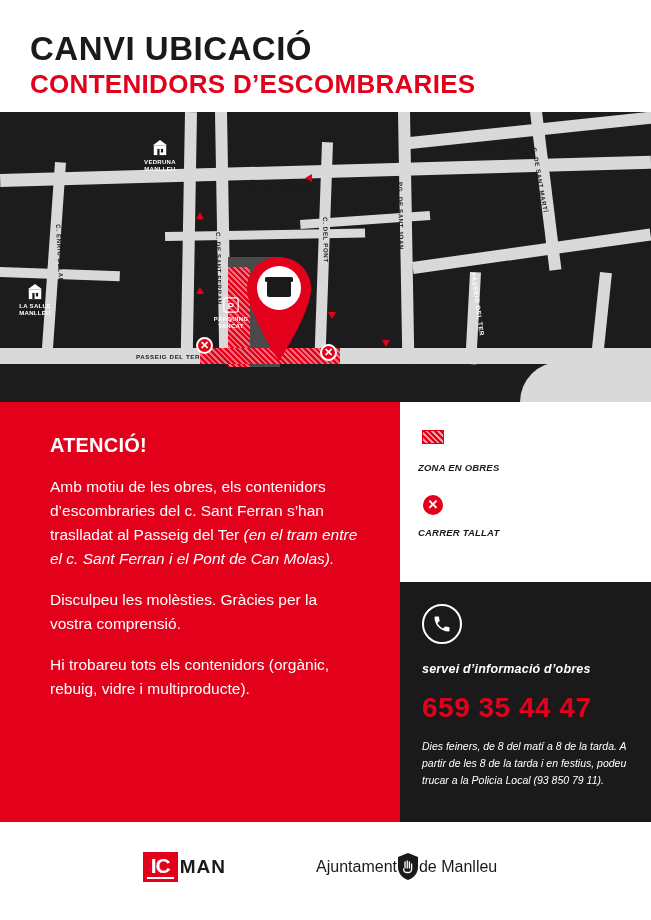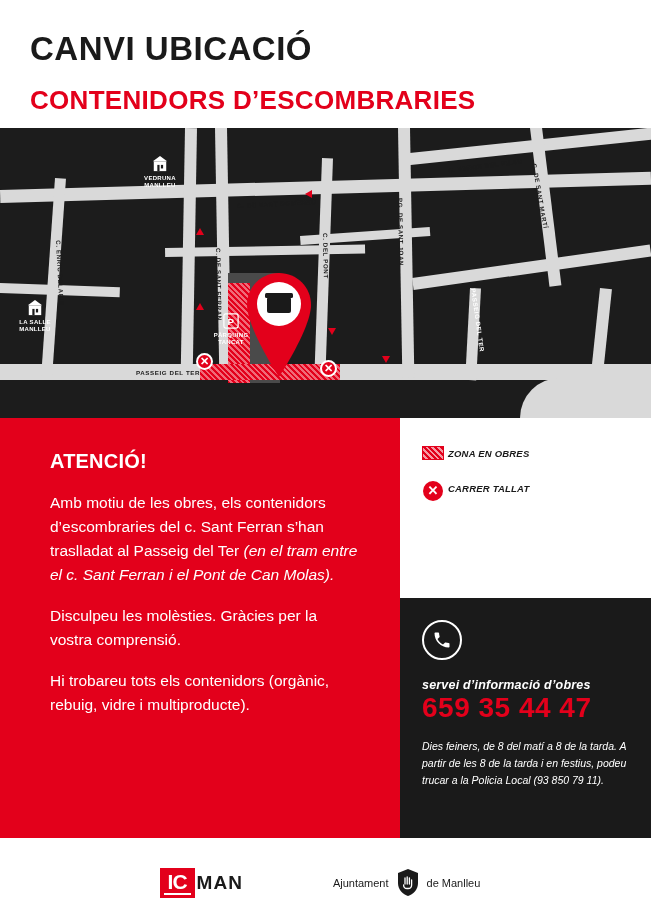--- a/index.html
+++ b/index.html
@@ -18,21 +18,21 @@
   
   .header {
     padding: 32px 30px 14px 30px;
   }
   .header-title {
     font-size: 33px;
     font-weight: bold;
     letter-spacing: 0.5px;
     color: #1a1a1a;
     line-height: 1.05;
-    margin: 0 0 20px 0;
+    margin: 0 0 4px 0;
   }
   .header-subtitle {
     font-size: 26px;
     font-weight: bold;
     letter-spacing: 0.3px;
     color: #e3001b;
     line-height: 1.05;
     margin: 0;
   }
 
@@ -156,20 +156,21 @@
     width: 251px;
     height: 180px;
     background: #ffffff;
     box-sizing: border-box;
     padding: 28px 18px 0 18px;
   }
   .legend-row {
     display: flex;
     align-items: flex-start;
     margin-bottom: 20px;
+    flex-direction: column;
   }
   .legend-mark {
     width: 30px;
     flex: 0 0 30px;
     display: flex;
     justify-content: center;
     align-items: flex-start;
   }
   .legend-label {
     font-size: 9.5px;
@@ -226,21 +227,21 @@
     display: flex;
     align-items: center;
     justify-content: center;
     margin-bottom: 18px;
   }
   .service-label {
     font-size: 12.5px;
     font-style: italic;
     font-weight: bold;
     letter-spacing: 0.2px;
-    margin-bottom: 0;
+    margin-bottom: 16px;
   }
   .phone-number {
     font-size: 28px;
     font-weight: bold;
     color: #e3001b;
     letter-spacing: 0.5px;
     margin-bottom: 14px;
   }
   .hours {
     font-size: 10.5px;
@@ -285,22 +286,22 @@
   .man-text {
     color: #1a1a1a;
     font-size: 19px;
     font-weight: bold;
     letter-spacing: 1px;
     margin-left: 2px;
   }
   .logo-ajunt {
     display: flex;
     align-items: center;
-    gap: 8px;
-    font-size: 11px;
+    gap: 0;
+    font-size: 16px;
     color: #1a1a1a;
   }
   .shield {
     width: 22px;
     height: 27px;
   }
 </style>
 </head>
 <body>
 

